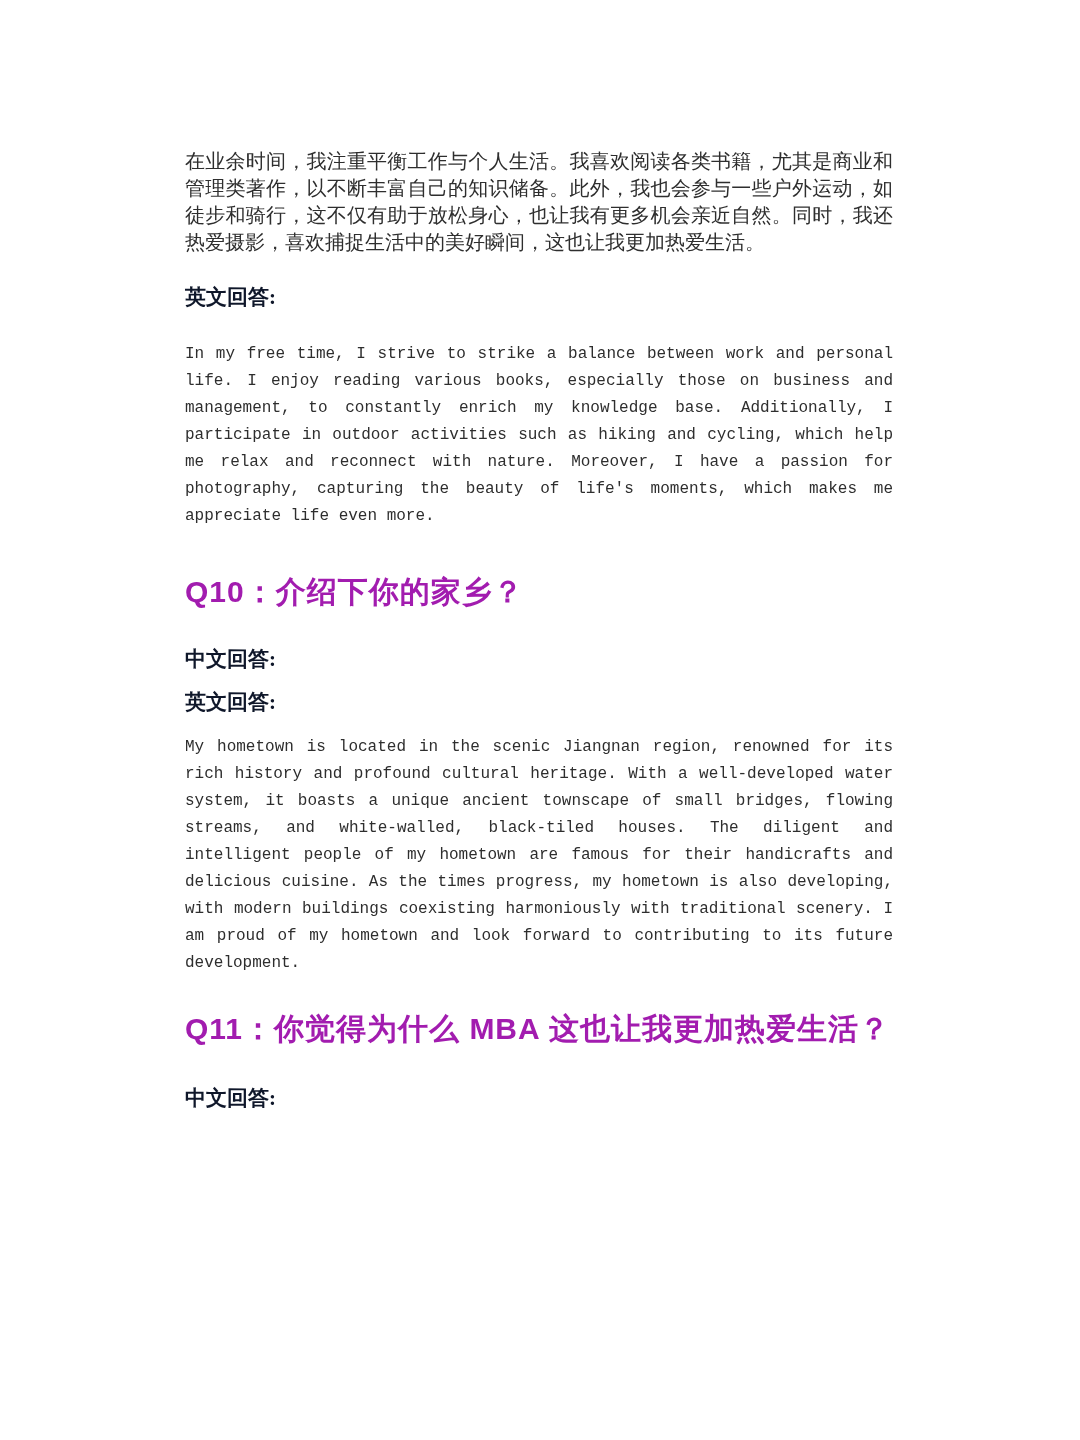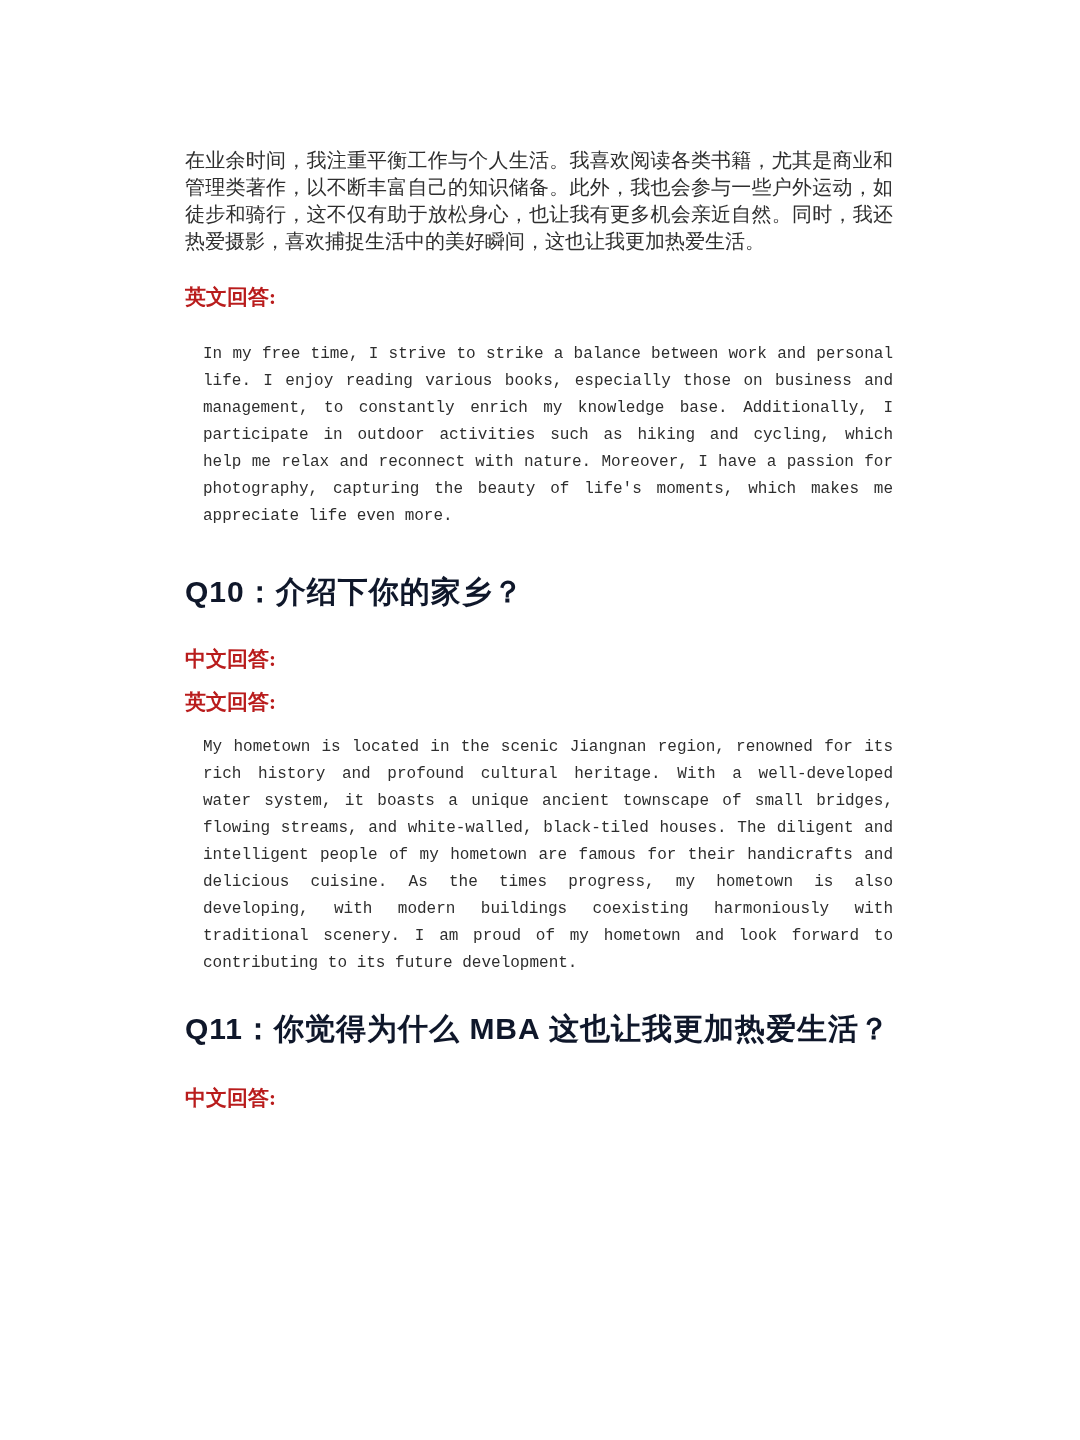--- a/index.html
+++ b/index.html
@@ -15,50 +15,50 @@
     background: #ffffff;
     overflow: hidden;
   }
   .content {
     position: absolute;
     left: 185px;
     top: 148px;
     width: 708px;
   }
   .para-zh {
-    font-family: Liberation Mono, monospace;
+    font-family: Liberation Sans, sans-serif;
     font-size: 20px;
     line-height: 27px;
     color: #2e2e2e;
     text-align: justify;
     text-justify: inter-ideograph;
     margin: 0 0 28px 0;
   }
   .para-en {
     font-family: "Liberation Mono", "DejaVu Sans Mono", monospace;
     font-size: 16px;
     line-height: 27px;
     color: #2e2e2e;
     text-align: justify;
-    margin: 0 0 40px 18px;
+    margin: 0 0 40px 0;
   }
   .answer-label {
     font-family: "Liberation Serif", "DejaVu Serif", serif;
     font-size: 21px;
     font-weight: 700;
     line-height: 27px;
-    color: #b91c1c;
+    color: #0f172a;
     margin: 0 0 30px 0;
   }
   .question-heading {
     font-family: "Liberation Sans", "DejaVu Sans", sans-serif;
     font-size: 30px;
     font-weight: 700;
     line-height: 44px;
-    color: #0f172a;
+    color: #a21caf;
     margin: 0 0 32px 0;
     letter-spacing: 1px;
   }
   
   .mb-30 { margin-bottom: 30px; }
   .mb-16 { margin-bottom: 16px; }
   .mb-18 { margin-bottom: 18px; }
   .mb-34 { margin-bottom: 34px; }
   .mb-0  { margin-bottom: 0; }
 </style>

